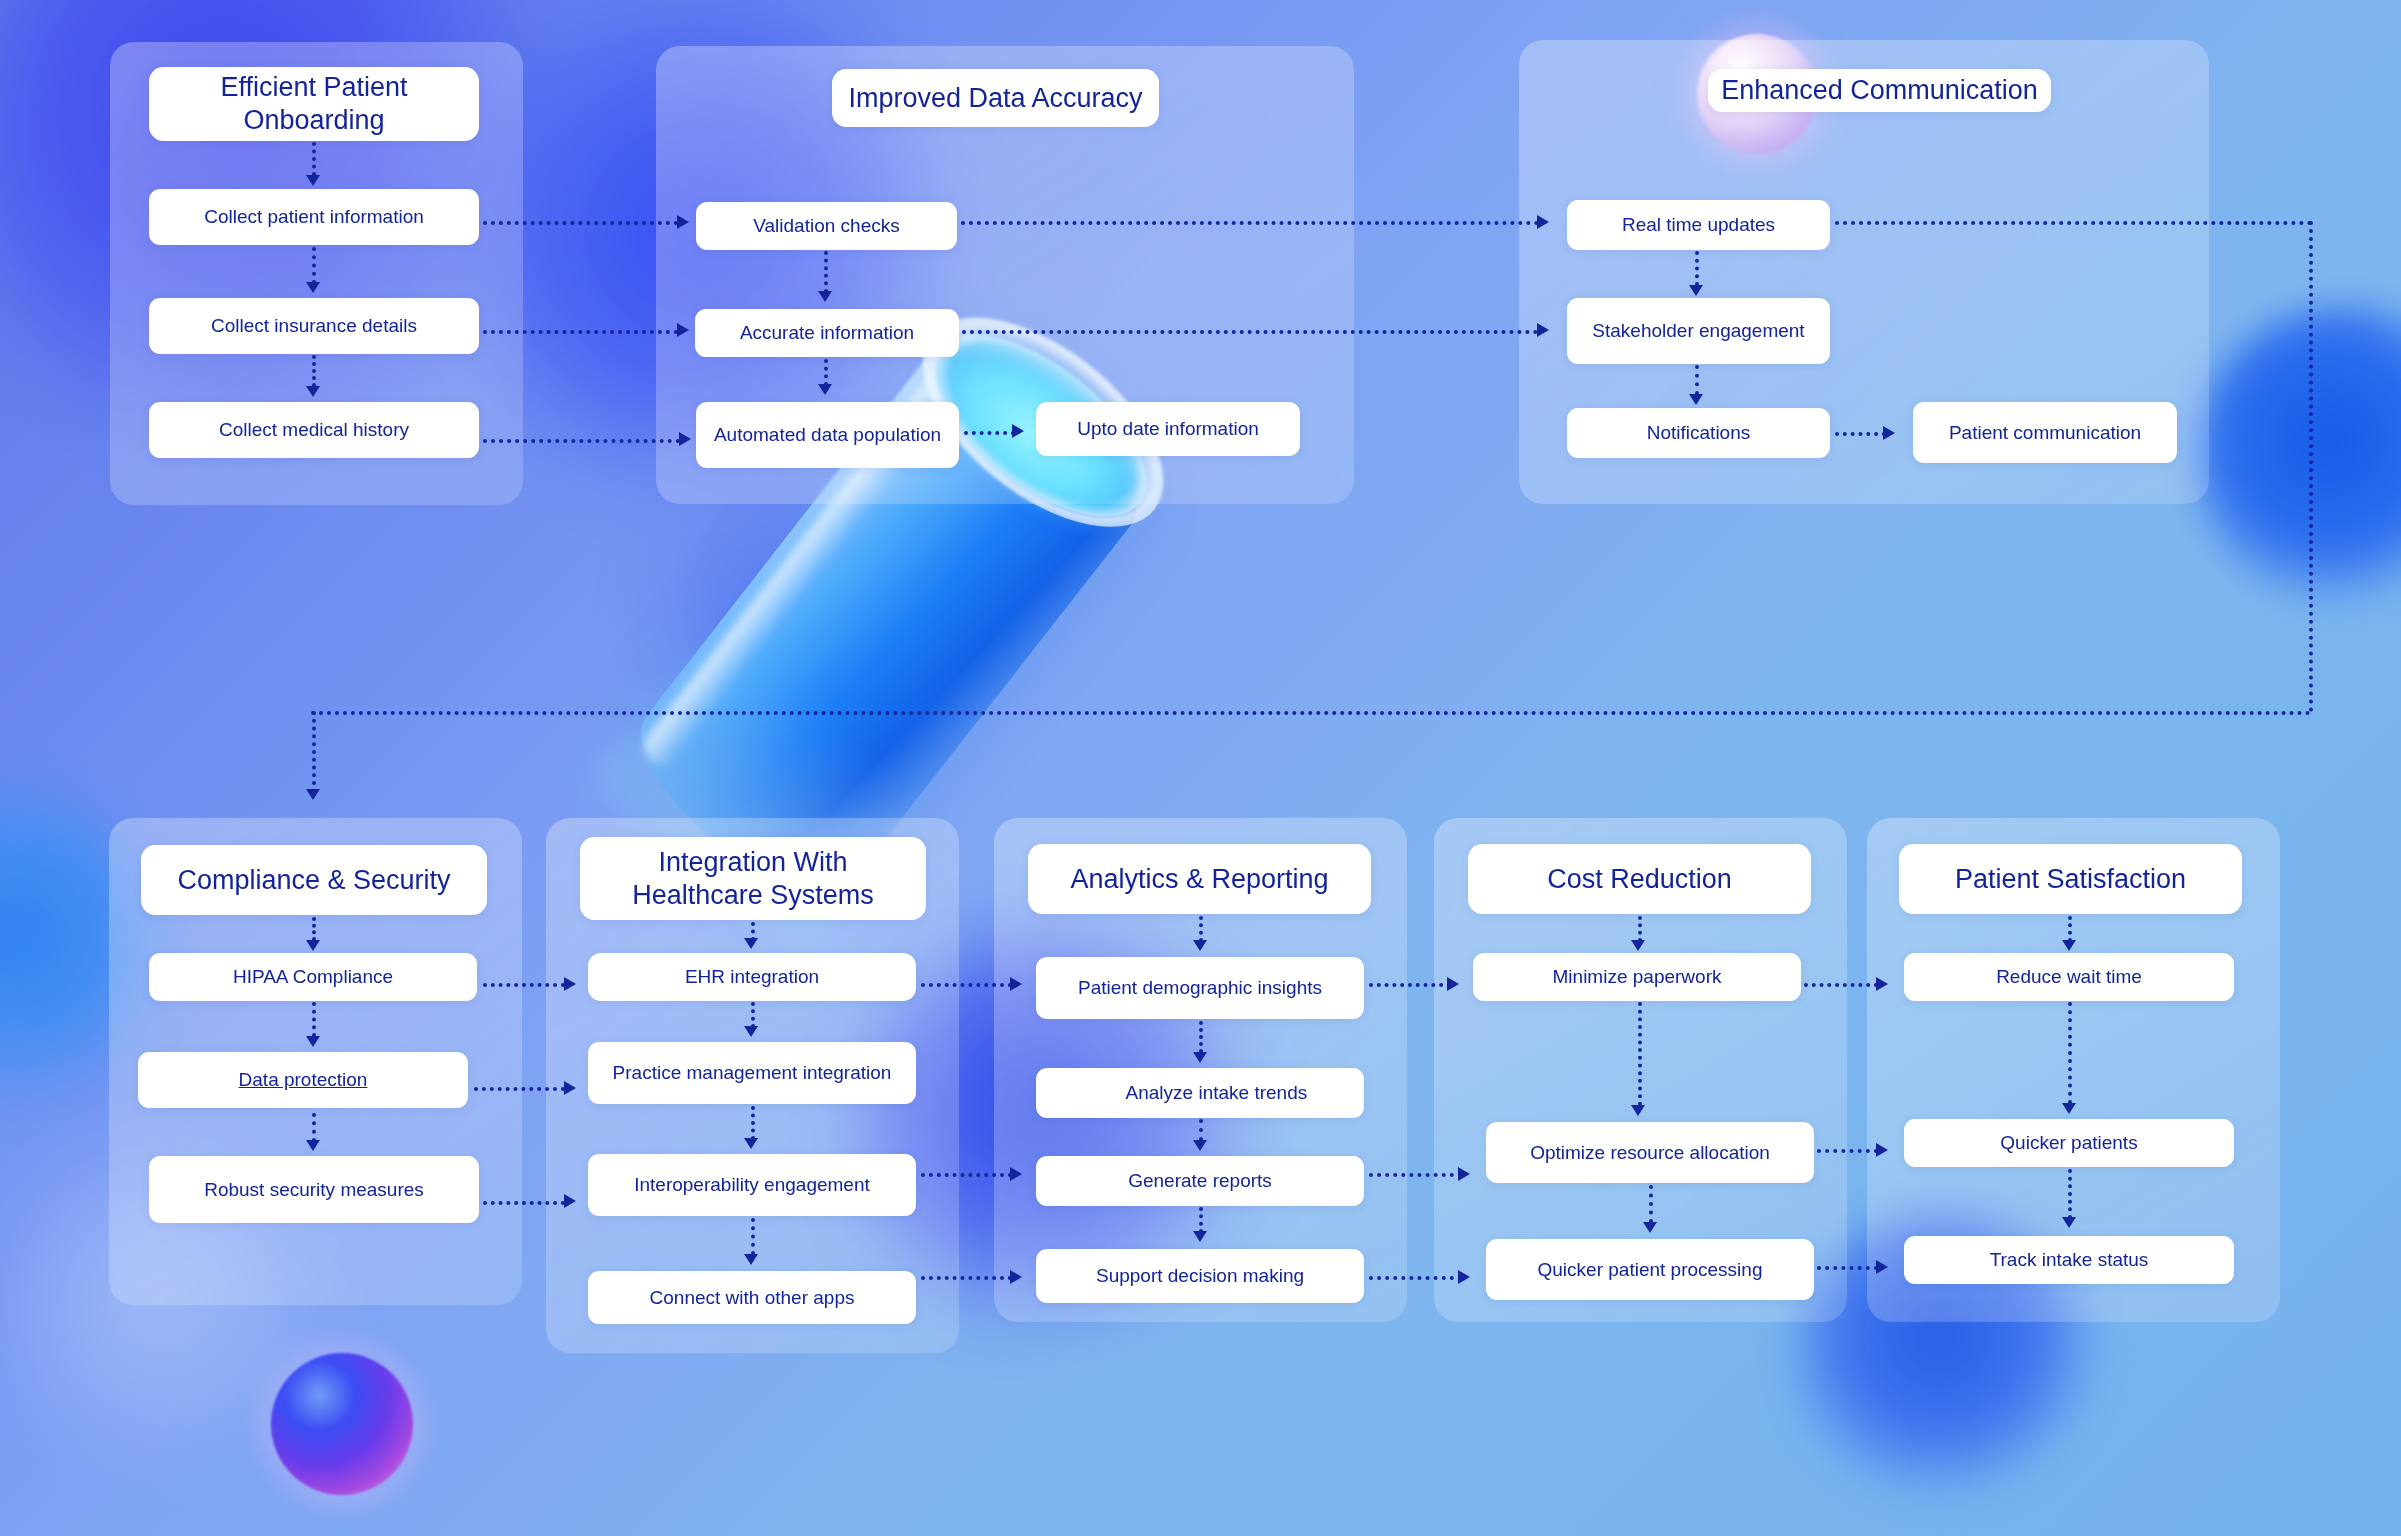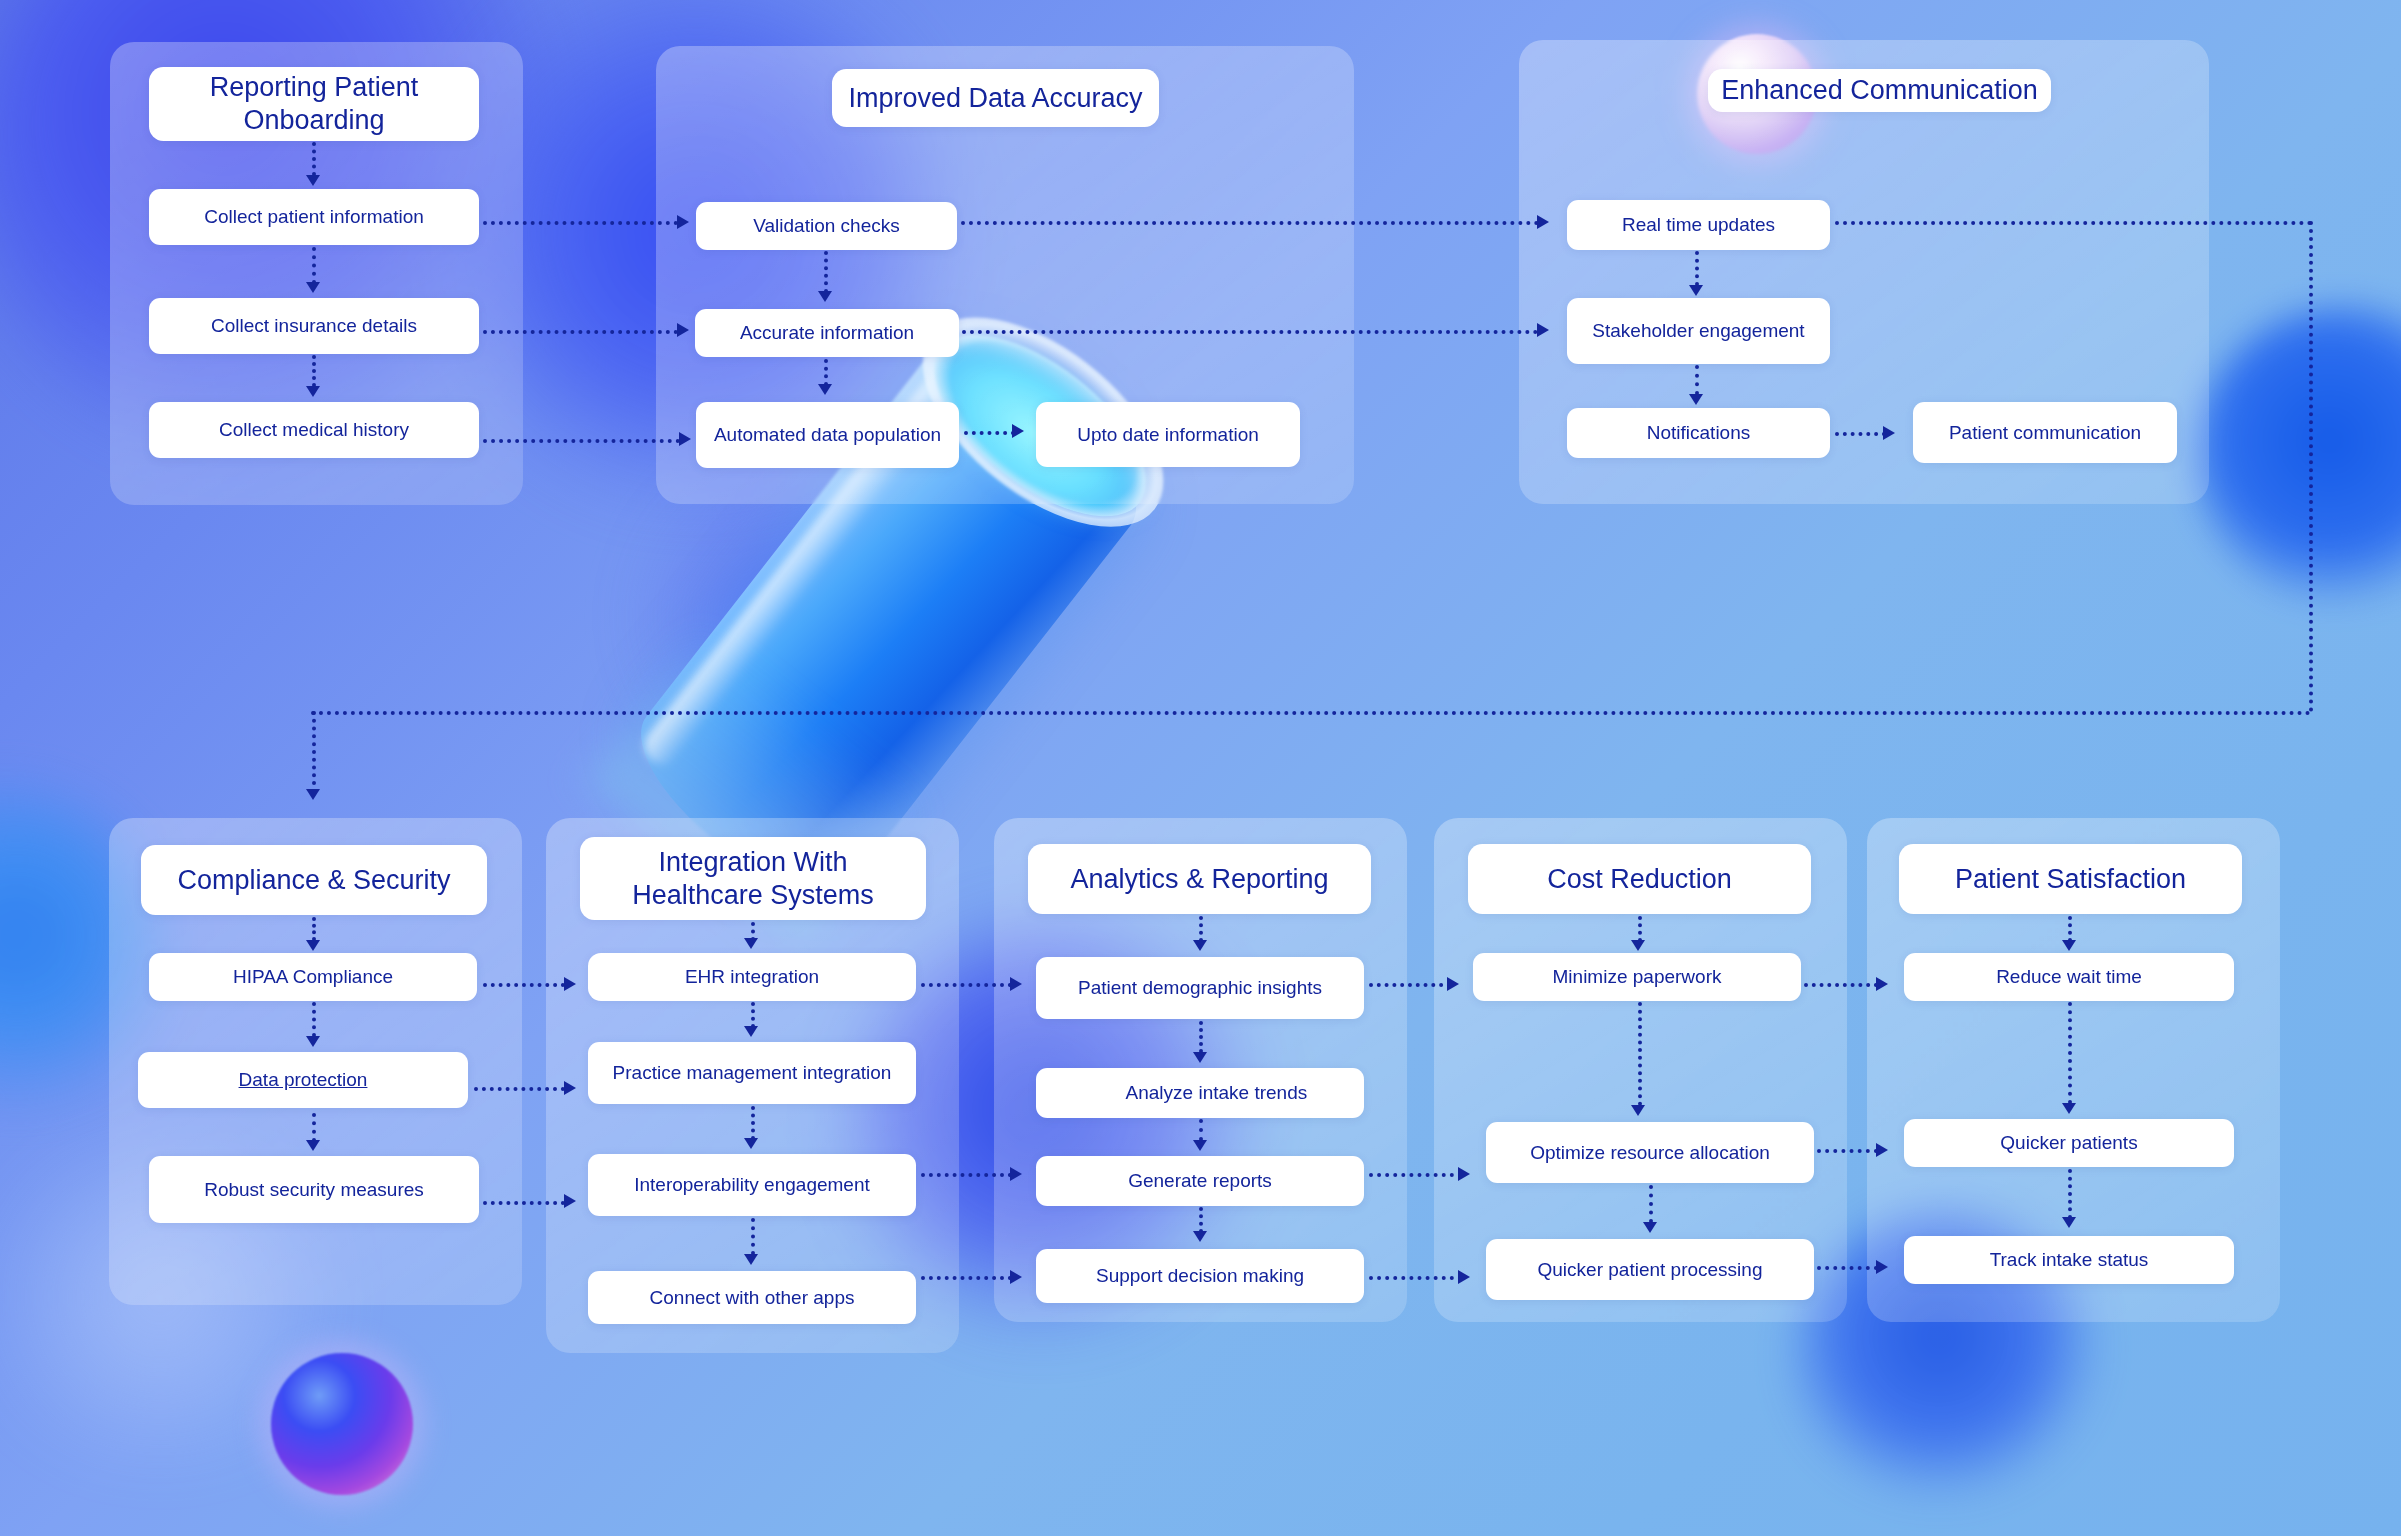--- a/index.html
+++ b/index.html
@@ -182,31 +182,31 @@
     <div class="hilite"></div>
     <div class="rim"></div>
     <div class="rim-outer"></div>
   </div>
 
   <div class="blob sphere-pink"></div>
   <div class="blob sphere-purple"></div>
 </div>
 
 <div class="panel" style="left:110px; top:42px; width:413px; height:463px;"></div>
-<div class="node head" style="left:149px; top:67px; width:330px; height:74px;">Reporting Patient Onboarding</div>
+<div class="node head" style="left:149px; top:67px; width:330px; height:74px;">Efficient Patient Onboarding</div>
 <div class="node step" style="left:149px; top:189px; width:330px; height:56px;">Collect patient information</div>
 <div class="node step" style="left:149px; top:298px; width:330px; height:56px;">Collect insurance details</div>
 <div class="node step" style="left:149px; top:402px; width:330px; height:56px;">Collect medical history</div>
 
 <div class="panel" style="left:656px; top:46px; width:698px; height:458px;"></div>
 <div class="node head" style="left:832px; top:69px; width:327px; height:58px;">Improved Data Accuracy</div>
 <div class="node step" style="left:696px; top:202px; width:261px; height:48px;">Validation checks</div>
 <div class="node step" style="left:695px; top:309px; width:264px; height:48px;">Accurate information</div>
 <div class="node step" style="left:696px; top:402px; width:263px; height:66px;text-align:center;">Automated data population</div>
-<div class="node step" style="left:1036px; top:402px; width:264px; height:65px;">Upto date information</div>
+<div class="node step" style="left:1036px; top:402px; width:264px; height:54px;">Upto date information</div>
 
 <div class="panel" style="left:1519px; top:40px; width:690px; height:464px;"></div>
 <div class="node head" style="left:1708px; top:69px; width:343px; height:43px;">Enhanced Communication</div>
 <div class="node step" style="left:1567px; top:200px; width:263px; height:50px;">Real time updates</div>
 <div class="node step" style="left:1567px; top:298px; width:263px; height:66px;">Stakeholder engagement</div>
 <div class="node step" style="left:1567px; top:408px; width:263px; height:50px;">Notifications</div>
 <div class="node step" style="left:1913px; top:402px; width:264px; height:61px;">Patient communication</div>
 
 <div class="panel" style="left:109px; top:818px; width:413px; height:487px;"></div>
 <div class="node head" style="left:141px; top:845px; width:346px; height:70px;">Compliance &amp; Security</div>

